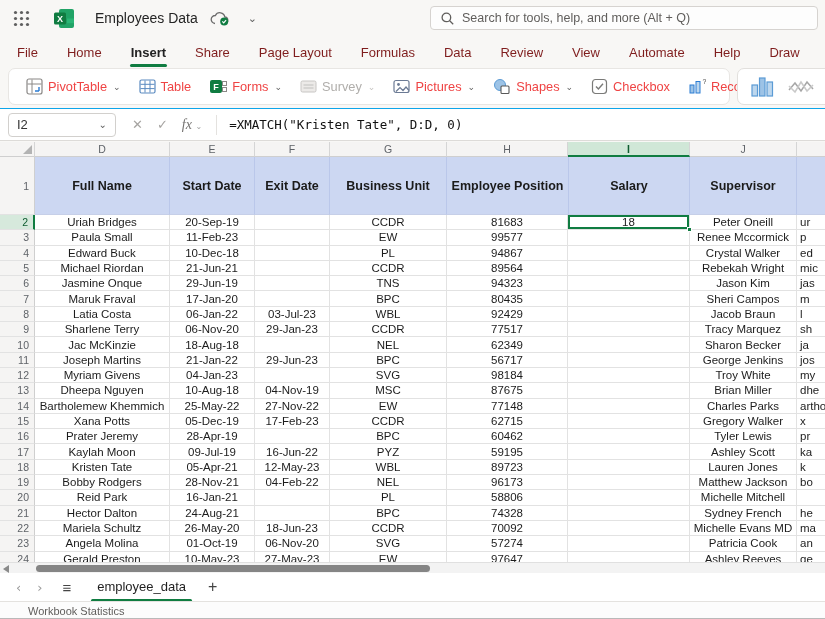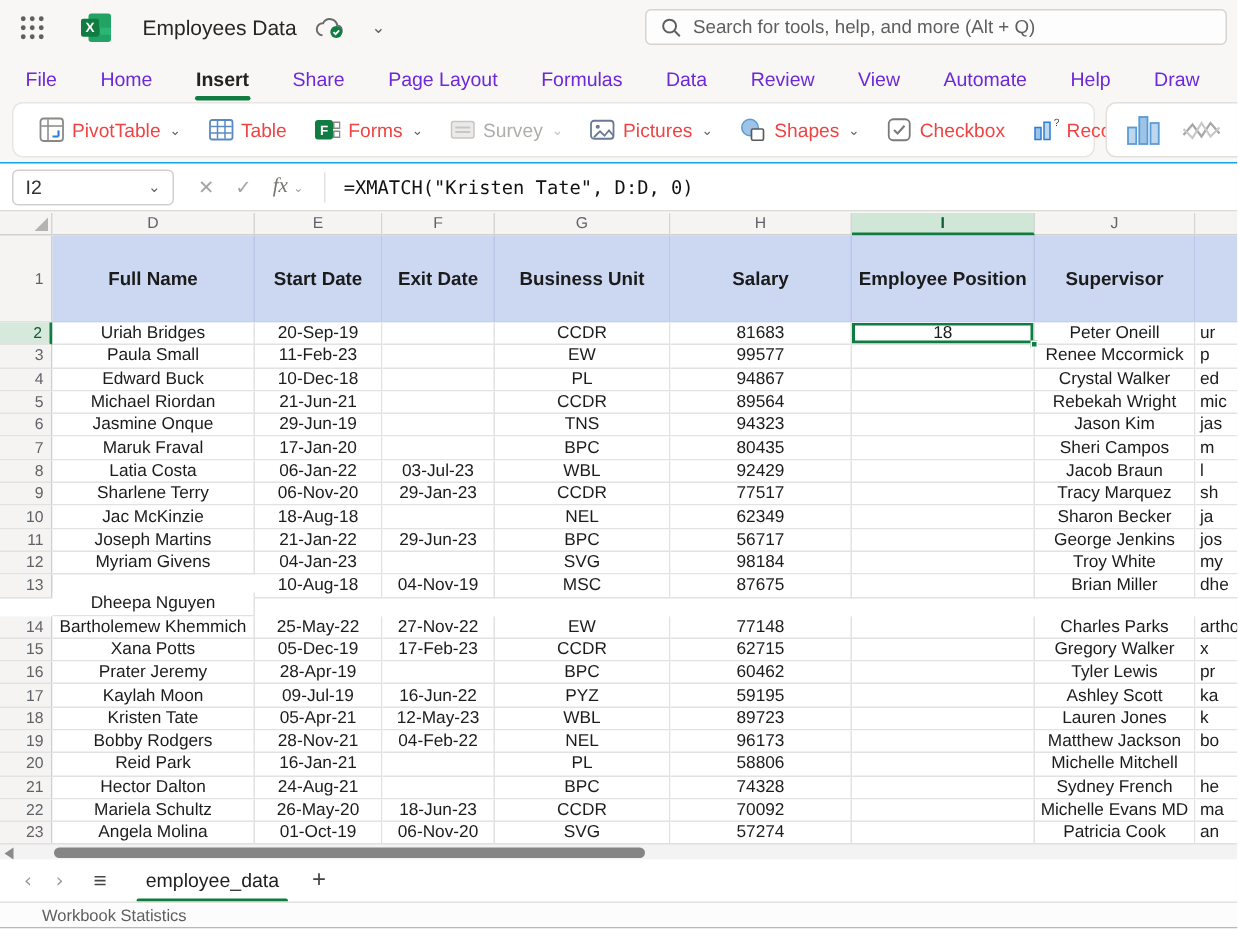--- a/index.html
+++ b/index.html
@@ -12,21 +12,21 @@
   .xl-icon { margin-left:24px; }
   .doc-title { margin-left:20px; font-size:14px; color:#252525; }
   .cloud { margin-left:12px; }
   .title-chev { margin-left:18px; color:#616161; font-size:11px; }
   .searchbox { position:absolute; left:430px; top:6px; width:388px; height:24px; background:#fdfdfd; border:1px solid #d6d3d0; border-radius:4px; display:flex; align-items:center; padding-left:10px; }
   .searchbox input { border:none; outline:none; background:transparent; font-size:12.5px; color:#605e5c; width:330px; margin-left:8px; font-family:"Liberation Sans",sans-serif; }
   .searchbox input::placeholder { color:#605e5c; }
 
   
   #menubar { position:absolute; left:0; top:38px; width:825px; height:28px; display:flex; align-items:center; padding-left:16px; gap:27px; }
-  .menu-item { font-size:13px; color:#6d28d9; cursor:pointer; position:relative; padding:4px 1px; white-space:nowrap; }
+  .menu-item { font-size:13px; color:#7f1d1d; cursor:pointer; position:relative; padding:4px 1px; white-space:nowrap; }
   .menu-item.active { color:#222; font-weight:bold; }
   .menu-item.active::after { content:""; position:absolute; left:0; right:0; bottom:-3px; height:3px; background:#107C41; border-radius:2px; }
 
   
   #ribbonarea { position:absolute; left:0; top:66px; width:825px; height:42px; }
   .ribbon-main { position:absolute; left:8px; top:2px; width:722px; height:37px; background:#fff; border:1px solid #e8e6e3; border-radius:7px; display:flex; align-items:center; padding-left:10px; gap:4px; }
   .rbtn { display:flex; align-items:center; gap:5px; padding:5px 7px; border-radius:4px; cursor:pointer; white-space:nowrap; }
   .rbtn .lbl { font-size:12.8px; color:#ef4444; }
   .rbtn.disabled .lbl { color:#b0aeab; }
   .rbtn .chev { font-size:9px; color:#616161; margin-left:1px; }
@@ -265,22 +265,22 @@
         <div class="gc selcol" style="width: 122px;">I</div>
         <div class="gc" style="width: 107px;">J</div>
         <div class="gc" style="width: 48px;"></div>
       </div>
       <div class="grow hdrrow">
         <div class="gc rn" style="width: 35px;">1</div>
         <div class="gc hdr" style="width: 135px;">Full Name</div>
         <div class="gc hdr" style="width: 85px;">Start Date</div>
         <div class="gc hdr" style="width: 75px;">Exit Date</div>
         <div class="gc hdr" style="width: 117px;">Business Unit</div>
+        <div class="gc hdr" style="width: 122px;">Employee Position</div>
         <div class="gc hdr" style="width: 121px;">Salary</div>
-        <div class="gc hdr" style="width: 122px;">Employee Position</div>
         <div class="gc hdr" style="width: 107px;">Supervisor</div>
         <div class="gc hdr" style="width: 48px;"></div>
       </div>
       <div class="grow datarow">
         <div class="gc rn selrow" style="width: 35px;">2</div>
         <div class="gc" style="width: 135px;">Uriah Bridges</div>
         <div class="gc" style="width: 85px;">20-Sep-19</div>
         <div class="gc" style="width: 75px;"></div>
         <div class="gc" style="width: 117px;">CCDR</div>
         <div class="gc" style="width: 121px;">81683</div>
@@ -393,21 +393,21 @@
         <div class="gc" style="width: 85px;">04-Jan-23</div>
         <div class="gc" style="width: 75px;"></div>
         <div class="gc" style="width: 117px;">SVG</div>
         <div class="gc" style="width: 121px;">98184</div>
         <div class="gc" style="width: 122px;"></div>
         <div class="gc" style="width: 107px;">Troy White</div>
         <div class="gc kfrag" style="width: 48px;">my</div>
       </div>
       <div class="grow datarow">
         <div class="gc rn" style="width: 35px;">13</div>
-        <div class="gc" style="width: 135px; margin-top: 12px;">Dheepa Nguyen</div>
+        <div class="gc" style="width: 135px;">Dheepa Nguyen</div>
         <div class="gc" style="width: 85px;">10-Aug-18</div>
         <div class="gc" style="width: 75px;">04-Nov-19</div>
         <div class="gc" style="width: 117px;">MSC</div>
         <div class="gc" style="width: 121px;">87675</div>
         <div class="gc" style="width: 122px;"></div>
         <div class="gc" style="width: 107px;">Brian Miller</div>
         <div class="gc kfrag" style="width: 48px;">dhe</div>
       </div>
       <div class="grow datarow">
         <div class="gc rn" style="width: 35px;">14</div>

